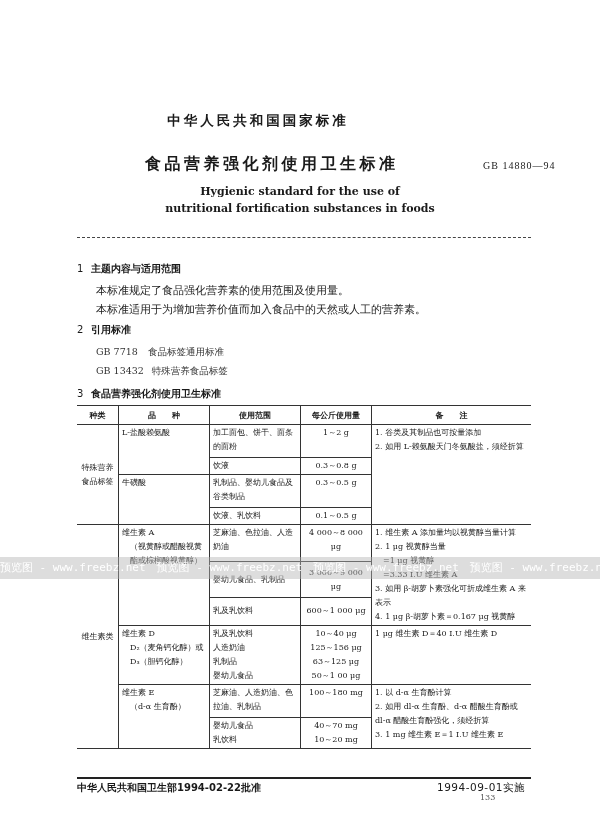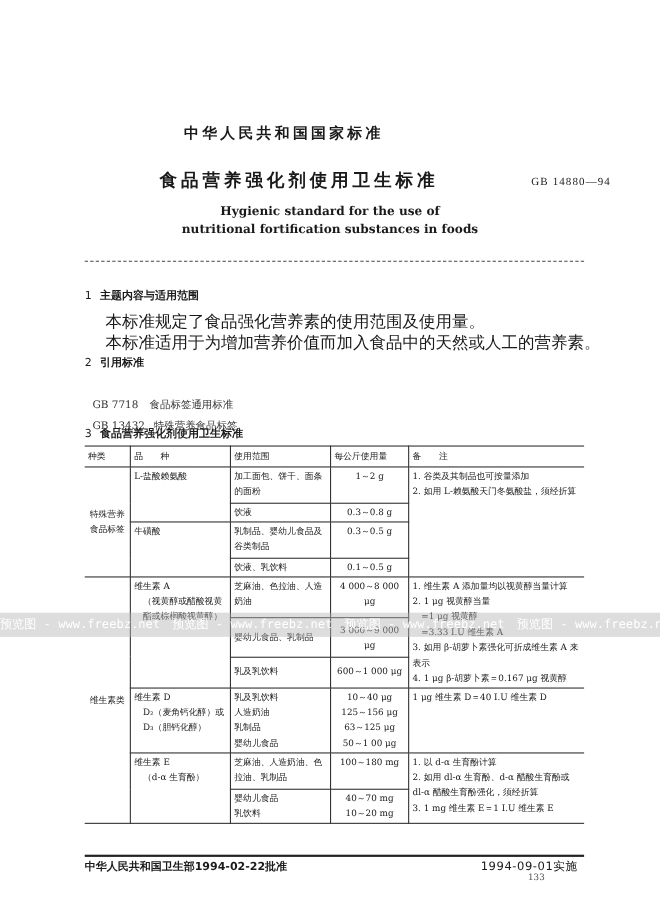--- a/index.html
+++ b/index.html
@@ -7,26 +7,26 @@
   .abs { position:absolute; }
   .nat-std { left:0; width:516px; top:112px; text-align:center; font-family:"DejaVu Sans", sans-serif; font-weight:bold; font-size:13.5px; letter-spacing:3px; }
   .main-title { left:145px; top:154px; font-family:"DejaVu Sans", sans-serif; font-weight:bold; font-size:16px; letter-spacing:3.5px; }
   .std-no { left:443px; top:160px; font-family:Liberation Serif, serif; font-size:10px; letter-spacing:1px;margin-left:40px; }
   .en-title { left:0; width:600px; text-align:center; font-family:"DejaVu Serif", serif; font-weight:bold; font-size:11px; }
   .en1 { top:185px; }
   .en2 { top:202px; }
   .rule { left:77px; width:454px; height:0; border-top:1px dashed #444; top:237px; }
   .h1 { left:77px; font-family:"DejaVu Sans", sans-serif; font-weight:bold; font-size:10px; }
   .h1 .num { display:inline-block; width:14px; font-weight:normal; }
-  .para { left:96px; font-size:15px; }
-  .ref { left:84px; font-size:9.5px; color:#333;margin-top:16px; }
+  .para { left:96px; font-size:11px; }
+  .ref { left:96px; font-size:9.5px; color:#333; }
   .ref .code { display:inline-block; min-width:44px; margin-right:8px; }
   table.std { position:absolute; left:77px; top:405px; width:454px; border-collapse:collapse; font-size:8px; line-height:14px; }
   table.std td, table.std th { border:1px solid #333; padding:1px 3px; vertical-align:top; }
-  table.std th { font-weight:normal; text-align:left; height:16px; vertical-align:middle; }
+  table.std th { font-weight:bold; text-align:center; height:16px; vertical-align:middle; }
   table.std { border-left:none; border-right:none; }
   table.std tr td:first-child, table.std tr th:first-child { border-left:none; }
   table.std tr td:last-child, table.std tr th:last-child { border-right:none;margin-top:12px; }
   .c-cat { width:35px; text-align:center; vertical-align:middle !important; }
   .c-var { width:84px; }
   .c-scope { width:84px; }
   .c-amt { width:64px; text-align:center; }
   .c-note { }
   .ind { padding-left:8px; display:block; }
   .line { display:block; }

